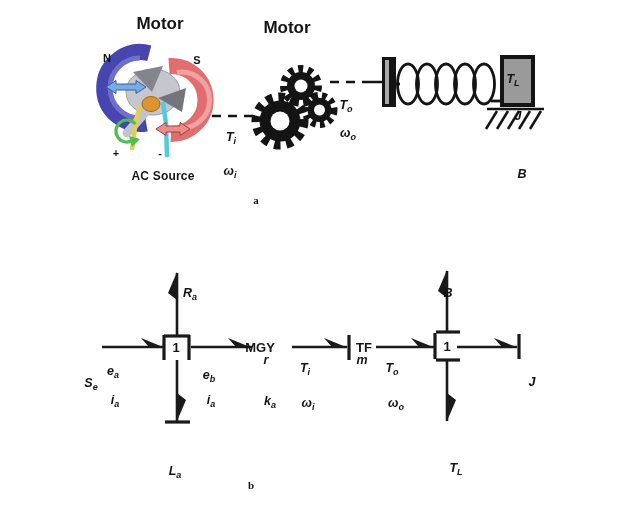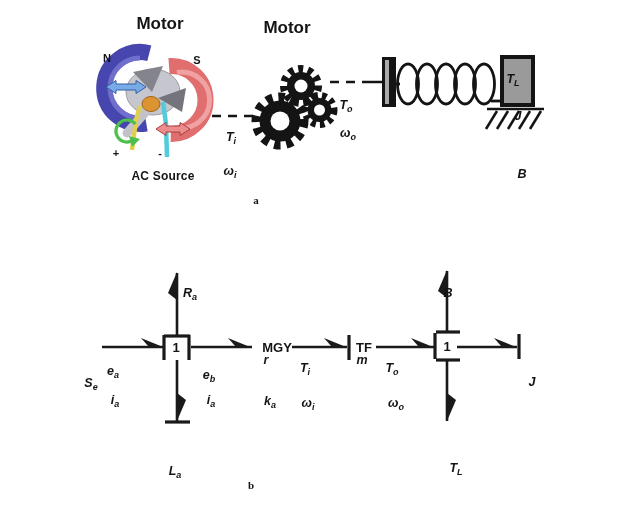--- a/index.html
+++ b/index.html
@@ -148,21 +148,21 @@
 
   <div class="lbl math" style="left:91px;top:348px"><span>S</span><span class="sub">e</span></div>
   <div class="lbl math" style="left:113px;top:336px"><span>e</span><span class="sub">a</span></div>
   <div class="lbl math" style="left:115px;top:365px"><span>i</span><span class="sub">a</span></div>
   <div class="lbl node" style="left:176px;top:347px">1</div>
   <div class="lbl math" style="left:190px;top:258px"><span>R</span><span class="sub">a</span></div>
   <div class="lbl math" style="left:175px;top:436px"><span>L</span><span class="sub">a</span></div>
   <div class="lbl math" style="left:209px;top:340px"><span>e</span><span class="sub">b</span></div>
   <div class="lbl math" style="left:211px;top:365px"><span>i</span><span class="sub">a</span></div>
   <div class="lbl math" style="left:266px;top:324px">r</div>
-  <div class="lbl node" style="left:277px;top:347px">MGY</div>
+  <div class="lbl node" style="left:260px;top:347px">MGY</div>
   <div class="lbl math" style="left:270px;top:366px"><span>k</span><span class="sub">a</span></div>
   <div class="lbl math" style="left:305px;top:333px"><span>T</span><span class="sub">i</span></div>
   <div class="lbl math" style="left:308px;top:368px"><span>ω</span><span class="sub">i</span></div>
   <div class="lbl math" style="left:362px;top:324px">m</div>
   <div class="lbl node" style="left:364px;top:347px">TF</div>
   <div class="lbl math" style="left:392px;top:333px"><span>T</span><span class="sub">o</span></div>
   <div class="lbl math" style="left:396px;top:368px"><span>ω</span><span class="sub">o</span></div>
   <div class="lbl node" style="left:447px;top:346px">1</div>
   <div class="lbl math" style="left:448px;top:257px">B</div>
   <div class="lbl math" style="left:456px;top:433px"><span>T</span><span class="sub">L</span></div>

